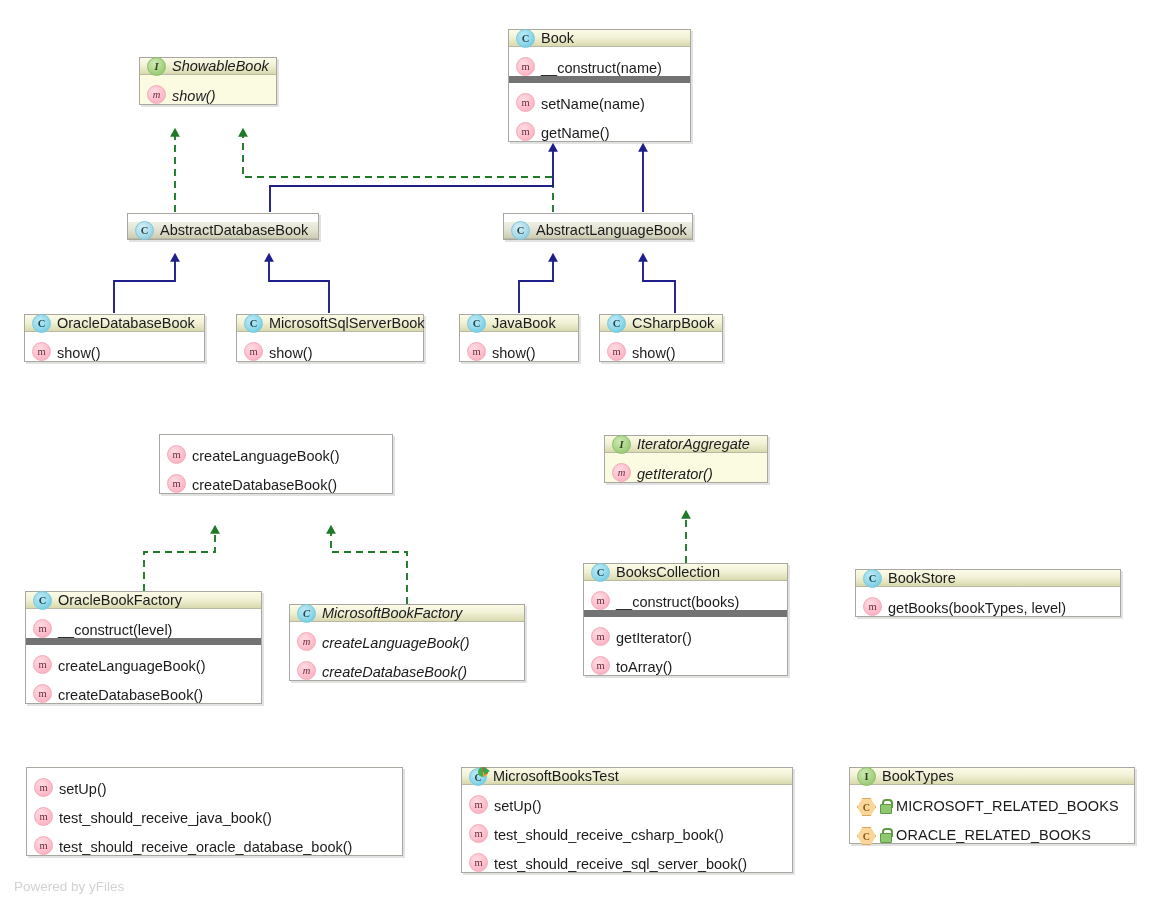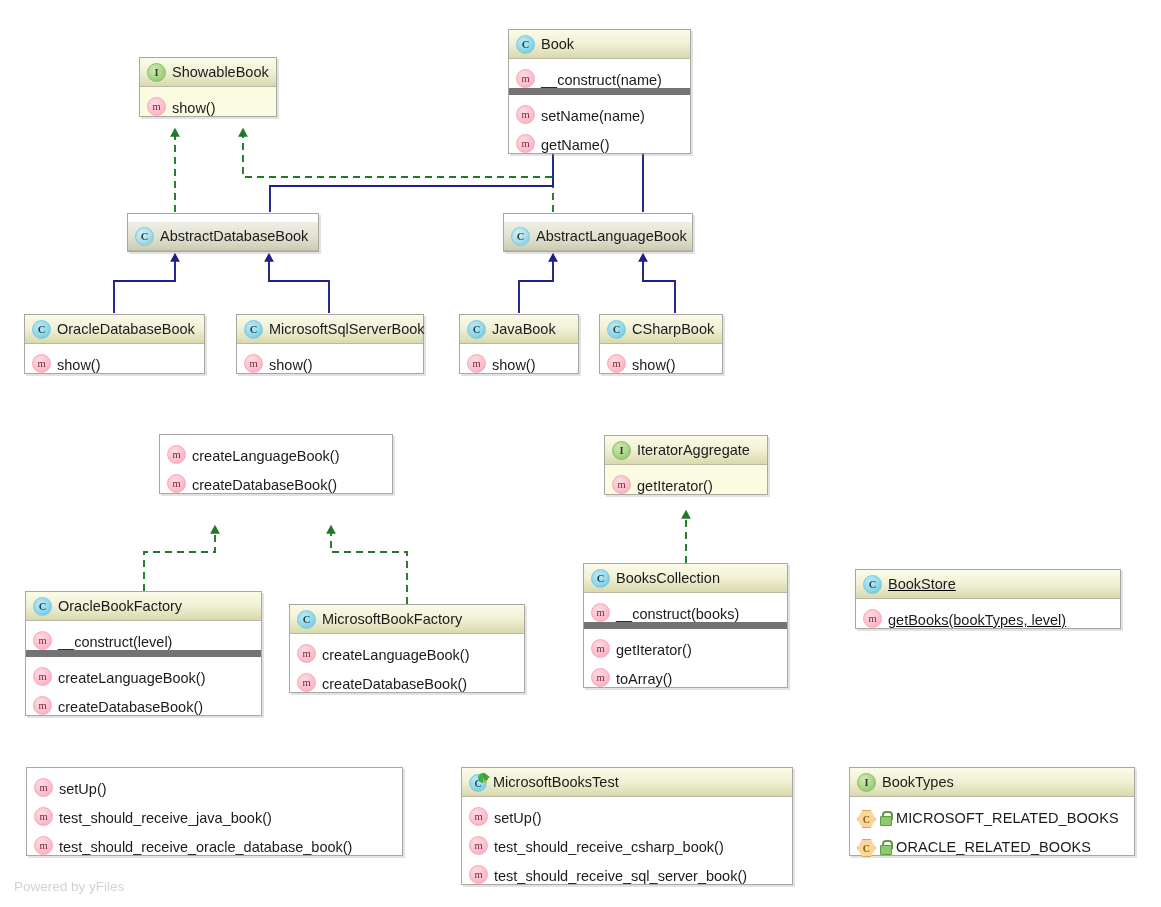--- a/index.html
+++ b/index.html
@@ -18,26 +18,26 @@
   
   .node {
     position: absolute;
     z-index: 2;
     background: #ffffff;
     border: 1px solid #a8a8a0;
     box-shadow: 2px 2px 0 rgba(150,150,150,0.28);
     box-sizing: border-box;
   }
   .node.iface-body > .compartment { background: #fbfbe2; }
-  .node.iface-body { background: #fbfbe2; }
+  .node.iface-body { background: #fbfbe2; font-style: italic; }
 
   .nheader {
     display: flex;
     align-items: center;
-    height: 29px;
+    height: 17px;
     padding: 0 8px 0 7px;
     background: linear-gradient(to bottom, #fbfbe8 0%, #f2f2d8 45%, #d9d9ae 100%);
     border-bottom: 1px solid #b9b9a5;
     box-sizing: border-box;
   }
   .node.abstract > .nheader {
     background: linear-gradient(to bottom, #eeeee4 0%, #e4e4d4 45%, #cdcdb4 100%);
     margin-top: 8px;
   }
   .nheader .ntitle {
@@ -408,21 +408,21 @@
         <span class="ico ico-method"></span>
         <span>getIterator()</span>
       </div>
       <div class="member">
         <span class="ico ico-method"></span>
         <span>toArray()</span>
       </div>
     </div>
   </div>
 
-  <div class="node" style="left:855px; top:569px; width:266px;text-decoration:underline;">
+  <div class="node" style="left:855px; top:569px; width:266px;">
     <div class="nheader">
       <span class="ico ico-class"></span>
       <span class="ntitle">BookStore</span>
     </div>
     <div class="compartment">
       <div class="member">
         <span class="ico ico-method"></span>
         <span>getBooks(bookTypes, level)</span>
       </div>
     </div>

